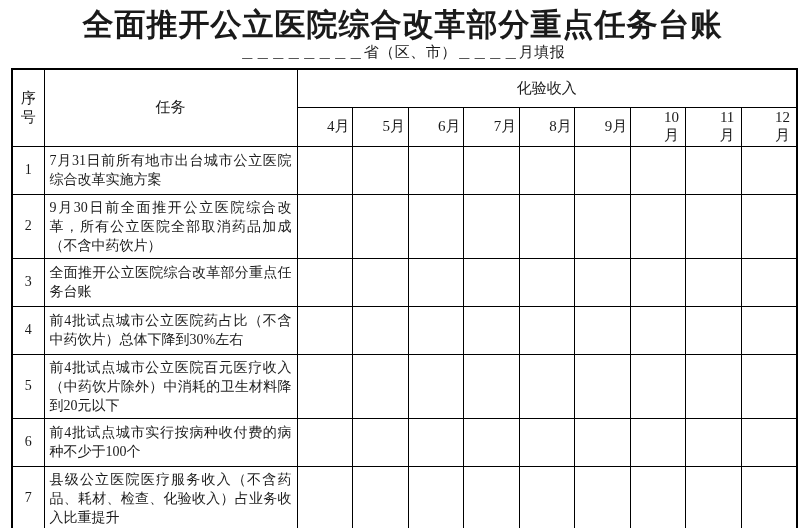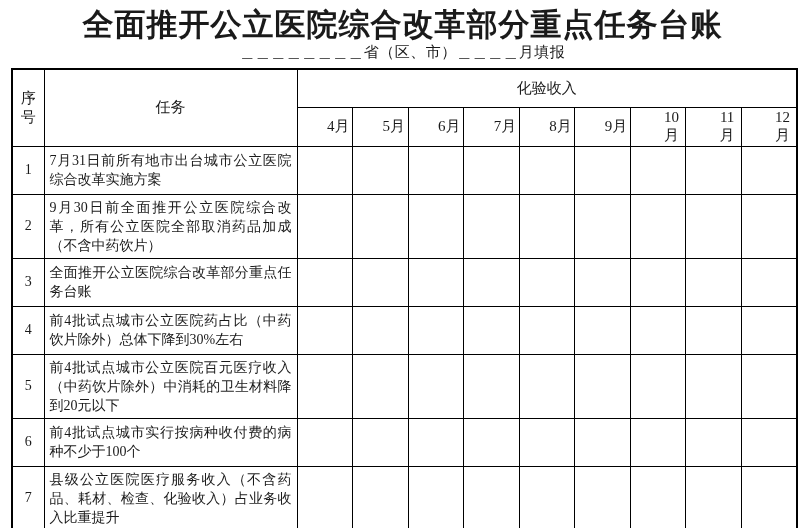--- a/index.html
+++ b/index.html
@@ -145,21 +145,21 @@
           <td class="month-cell"></td>
           <td class="month-cell"></td>
           <td class="month-cell"></td>
           <td class="month-cell"></td>
           <td class="month-cell"></td>
           <td class="month-cell"></td>
           <td class="month-cell"></td>
         </tr>
         <tr>
           <td class="seq-cell">4</td>
-          <td class="task-cell">前4批试点城市公立医院药占比（中药饮片除外）总体下降到30%左右</td>
+          <td class="task-cell">前4批试点城市公立医院药占比（不含中药饮片）总体下降到30%左右</td>
           <td class="month-cell"></td>
           <td class="month-cell"></td>
           <td class="month-cell"></td>
           <td class="month-cell"></td>
           <td class="month-cell"></td>
           <td class="month-cell"></td>
           <td class="month-cell"></td>
           <td class="month-cell"></td>
           <td class="month-cell"></td>
         </tr>

